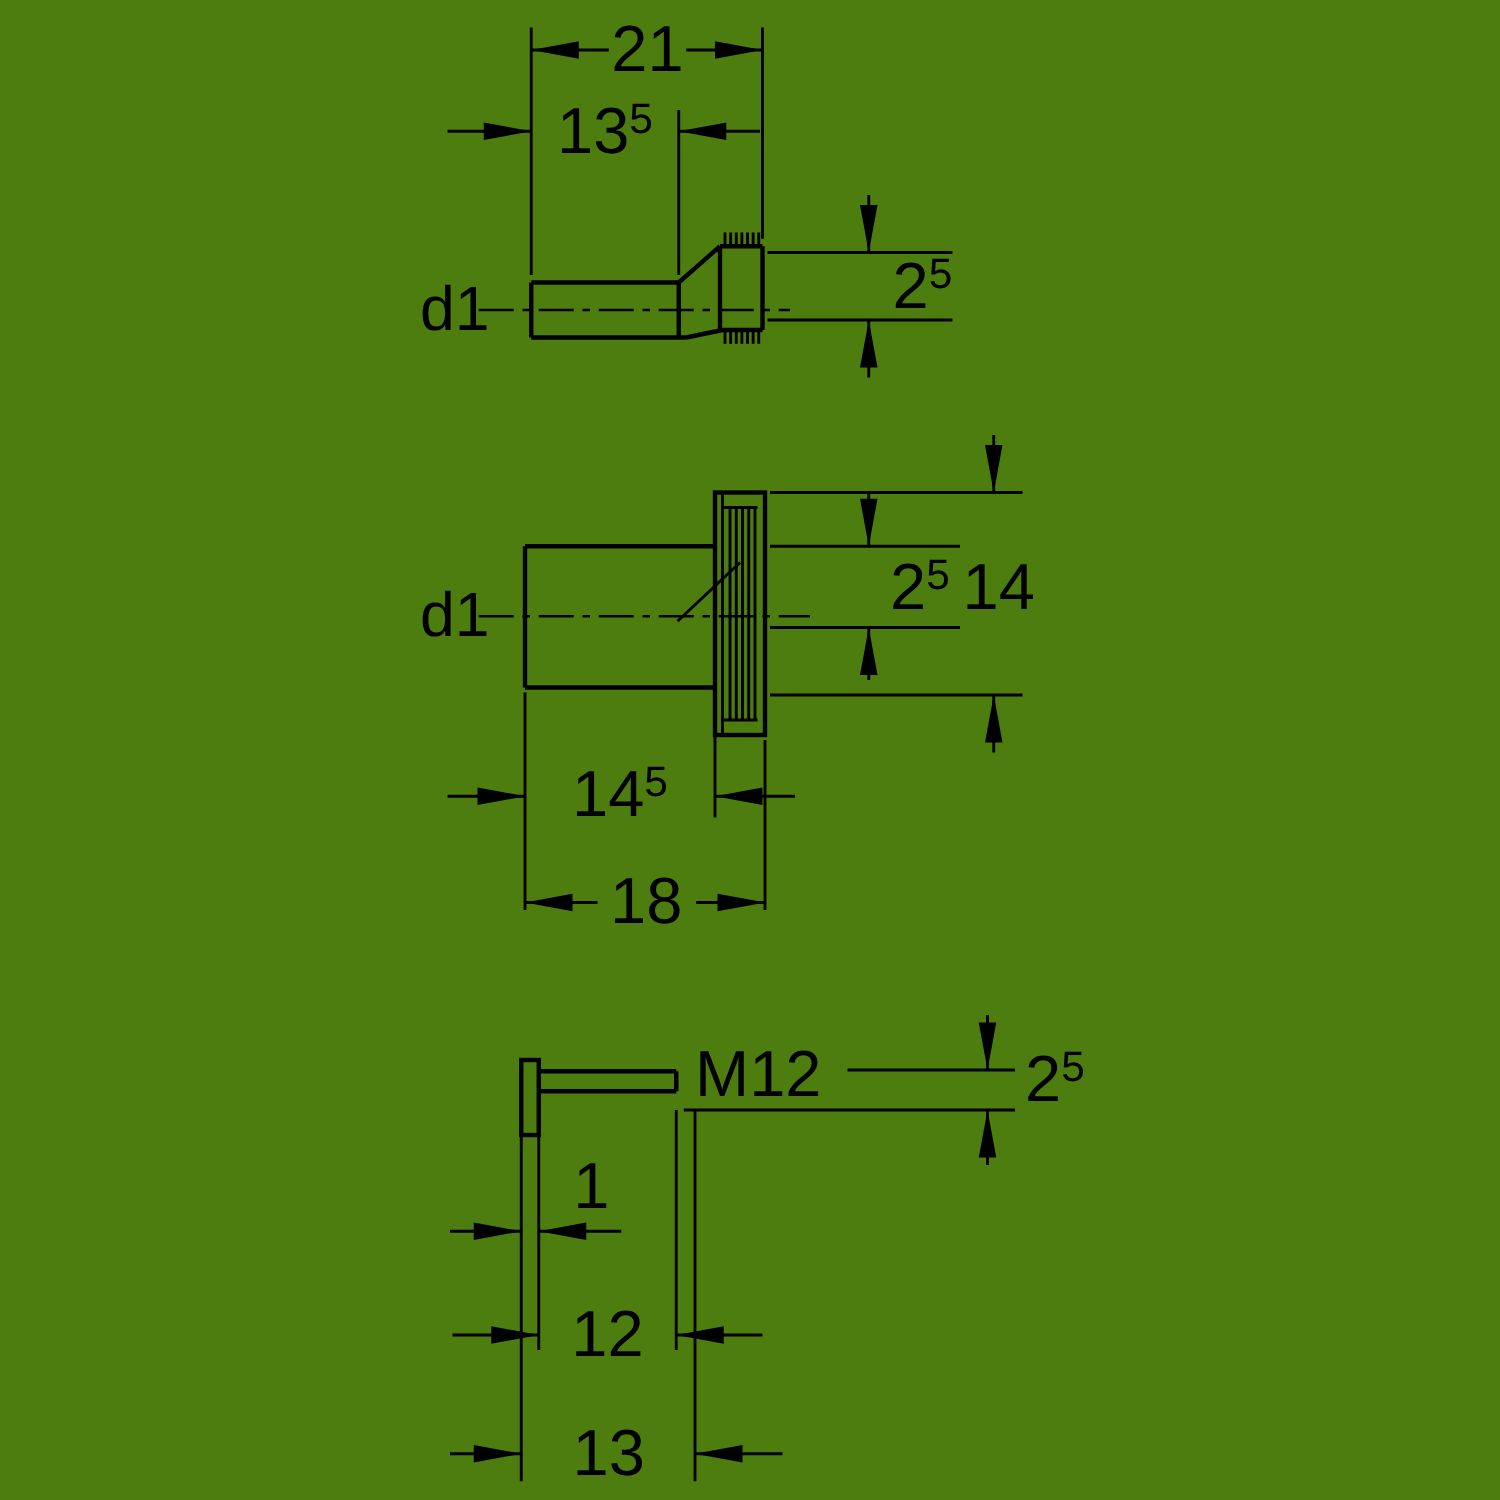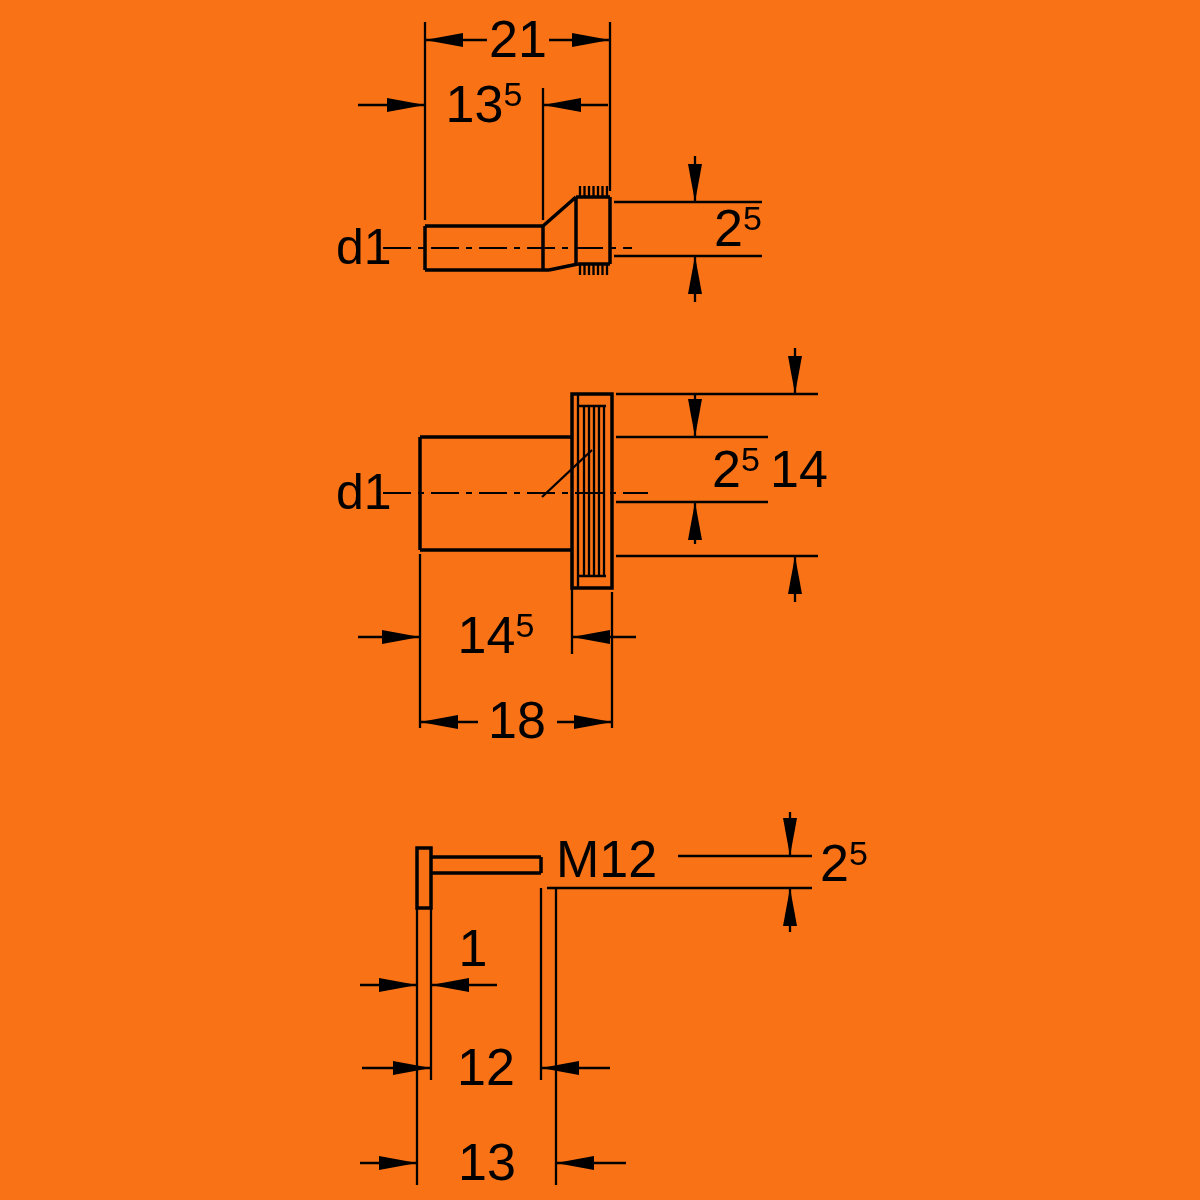--- a/index.html
+++ b/index.html
@@ -1,16 +1,16 @@
 <!DOCTYPE html>
 <html><head>
 <meta charset="utf-8">
 <style>
   html,body{margin:0;padding:0;background:#ffffff;}
-  .stage{width:1200px;height:1200px;background:#f97316;}
+  .stage{width:1200px;height:1200px;background:#4d7c0f;}
   svg text{font-family:"Liberation Sans","DejaVu Sans",sans-serif;fill:#000;}
   .num{font-size:52px;}
   .sup{font-size:34px;}
   .lbl{font-size:50px;}
   .outline{fill:none;stroke:#000;stroke-width:3.5;stroke-linejoin:miter;}
   .thin{fill:none;stroke:#000;stroke-width:2.3;}
   .center{fill:none;stroke:#000;stroke-width:2;stroke-dasharray:28 7 6 7;}
   .arr{fill:#000;stroke:none;}
 </style>
 </head>

